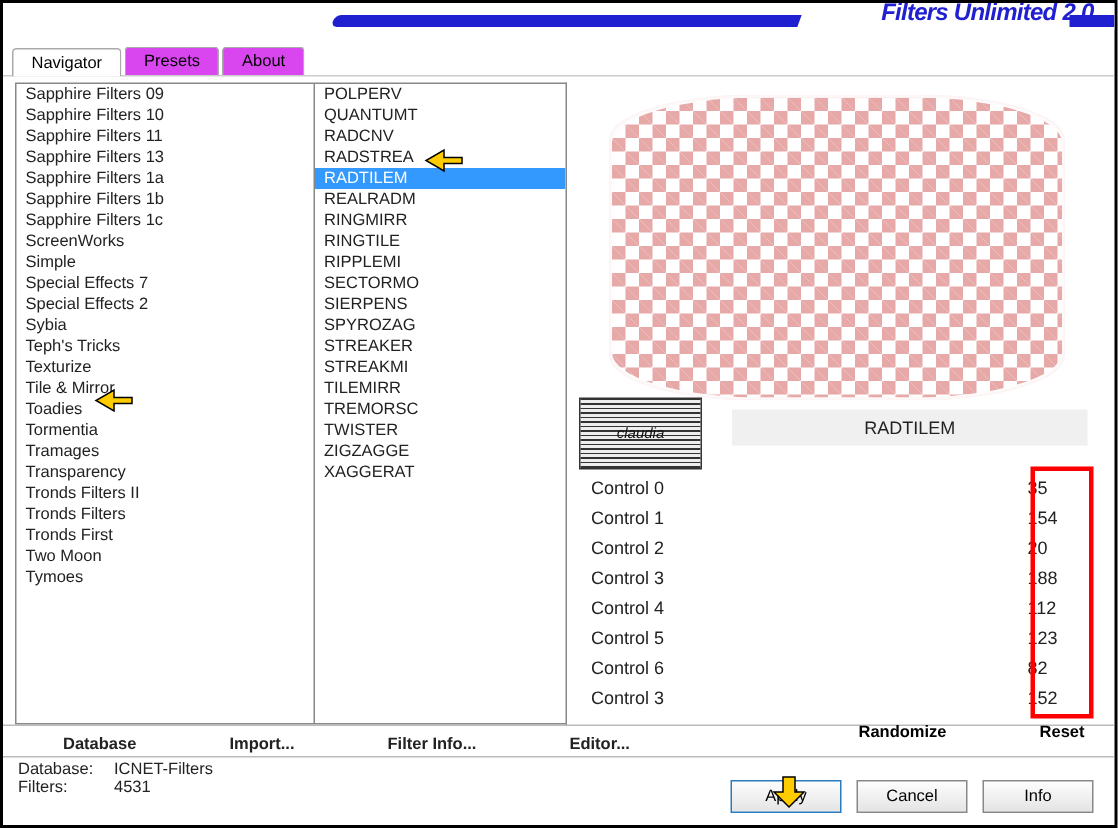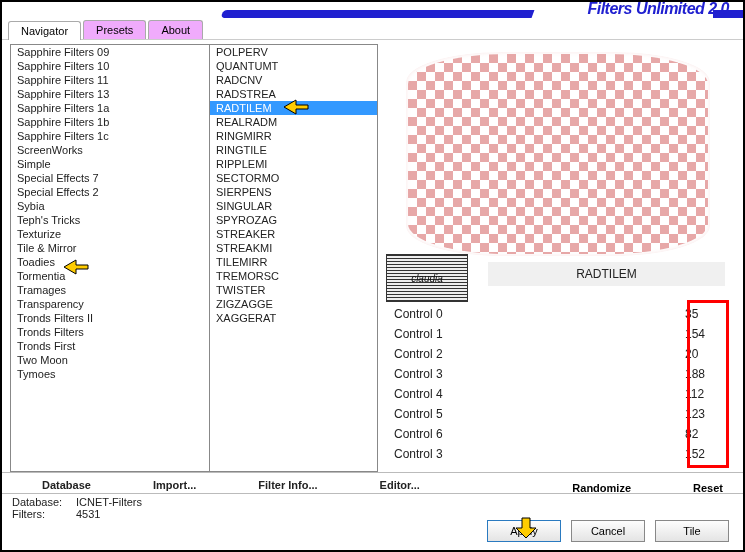--- a/index.html
+++ b/index.html
@@ -4,22 +4,22 @@
 <style>
 * { box-sizing: border-box; font-family: "Segoe UI", Tahoma, Arial, sans-serif; }
 html, body { margin: 0; padding: 0; }
 body { width: 745px; height: 552px; background: #fff; border: 2px solid #000; position: relative; overflow: hidden; }
 
 .titlebar { height: 18px; background: #fff; position: relative; padding: 0 8px; }
 .title-text { position: absolute; right: 14px; top: -2px; font-family: "Arial Black", Arial, sans-serif; font-weight: 900; font-style: italic; font-size: 16px; color: #2020d0; letter-spacing: -0.5px; margin-left: 15px; }
 .title-bar-stripe { position: absolute; left: 220px; right: 210px; top: 8px; height: 8px; background: #2020d0; border-radius: 4px 0 0 4px; transform: skewX(-20deg); }
 .title-bar-stripe2 { position: absolute; right: 0; top: 8px; width: 30px; height: 8px; background: #2020d0; }
 
-.tabs { display: flex; padding: 0 6px; margin-top: 0; border-bottom: 1px solid #ccc; }
-.tab { padding: 3px 12px; font-size: 11px; border: 1px solid #aaa; border-bottom: none; background: #f0abfc; border-radius: 3px 3px 0 0; margin-right: 2px; cursor: pointer; }
+.tabs { display: flex; padding: 0 6px; margin-top: 11px; border-bottom: 1px solid #ccc; }
+.tab { padding: 3px 12px; font-size: 11px; border: 1px solid #aaa; border-bottom: none; background: #d946ef; border-radius: 3px 3px 0 0; margin-right: 2px; cursor: pointer; }
 .tab.active { background: #fff; position: relative; top: 1px; }
 
 .main { display: flex; height: 432px; padding: 4px 8px 0 8px; }
 
 .col1 { width: 200px; border: 1px solid #888; background: #fff; overflow-y: scroll; position: relative; }
 .col2 { width: 168px; border: 1px solid #888; border-left: none; background: #fff; overflow: hidden; position: relative; }
 
 .list-item { font-size: 11px; padding: 1px 6px; white-space: nowrap; color: #222; cursor: pointer; }
 .list-item.selected { background: #3399ff; color: #fff; }
 
@@ -114,21 +114,20 @@
       <div class="list-item">QUANTUMT</div>
       <div class="list-item">RADCNV</div>
       <div class="list-item">RADSTREA</div>
       <div class="list-item selected">RADTILEM</div>
       <div class="list-item">REALRADM</div>
       <div class="list-item">RINGMIRR</div>
       <div class="list-item">RINGTILE</div>
       <div class="list-item">RIPPLEMI</div>
       <div class="list-item">SECTORMO</div>
       <div class="list-item">SIERPENS</div>
-      <div class="list-item">SINGULAR</div>
       <div class="list-item">SPYROZAG</div>
       <div class="list-item">STREAKER</div>
       <div class="list-item">STREAKMI</div>
       <div class="list-item">TILEMIRR</div>
       <div class="list-item">TREMORSC</div>
       <div class="list-item">TWISTER</div>
       <div class="list-item">ZIGZAGGE</div>
       <div class="list-item">XAGGERAT</div>
     </div>
 
@@ -194,21 +193,21 @@
   </div>
   <div class="status-row">
     <span class="status-label">Filters:</span>
     <span>4531</span>
   </div>
 </div>
 
 <div class="btn-row">
   <button class="btn primary">Apply</button>
   <button class="btn">Cancel</button>
-  <button class="btn">Tile</button>
+  <button class="btn">Info</button>
 </div>
 
 <div class="pointer pointer1">
 <svg viewBox="0 0 28 22">
       <path d="M2 11 L14 11 L14 6 L26 13 L14 20 L14 15 L2 15 Z" fill="#ffcc00" stroke="#000" stroke-width="1" transform="rotate(180 14 11)"></path>
     </svg>
 </div>
 <div class="pointer pointer2">
 <svg viewBox="0 0 28 22">
       <path d="M2 11 L14 11 L14 6 L26 13 L14 20 L14 15 L2 15 Z" fill="#ffcc00" stroke="#000" stroke-width="1" transform="rotate(180 14 11)"></path>

